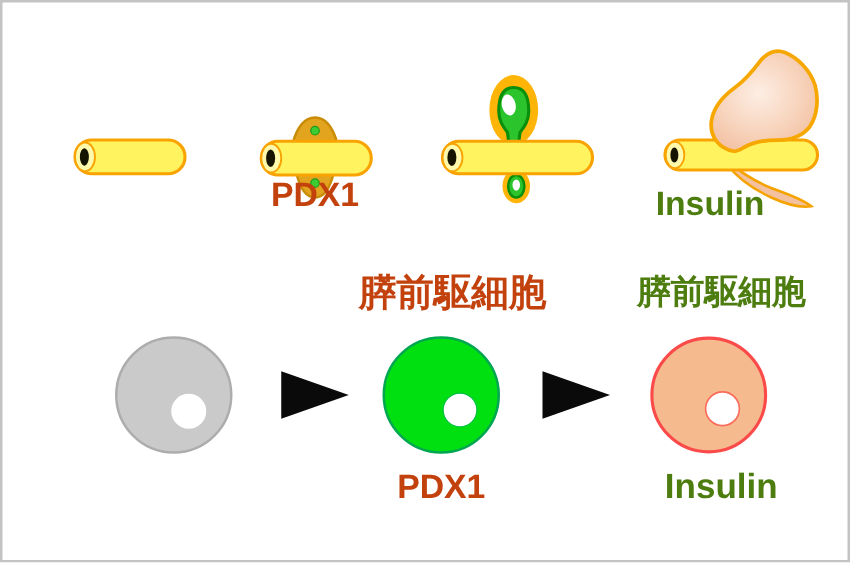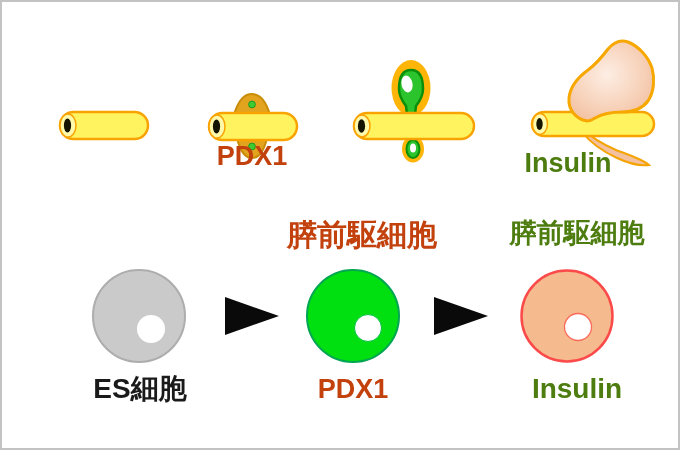--- a/index.html
+++ b/index.html
@@ -90,19 +90,18 @@
 
   <div class="lbl green center" style="left:250px;top:141px;font-size:27px;">PDX1</div>
 
   <div class="lbl darkred center" style="left:566px;top:148px;font-size:27px;">Insulin</div>
 
 
   <div class="lbl green center" style="left:360px;top:218px;font-size:30px;">膵前駆細胞</div>
 
   <div class="lbl darkred center" style="left:575px;top:218px;font-size:27px;">膵前駆細胞</div>
 
-  <div class="lbl black center" style="left:138px;top:373px;font-size:28px;">ES細胞</div>
 
   <div class="lbl green center" style="left:351px;top:374px;font-size:27px;">PDX1</div>
 
   <div class="lbl darkred center" style="left:575px;top:373px;font-size:28px;">Insulin</div>
 
 </div>
 
 </body></html>

